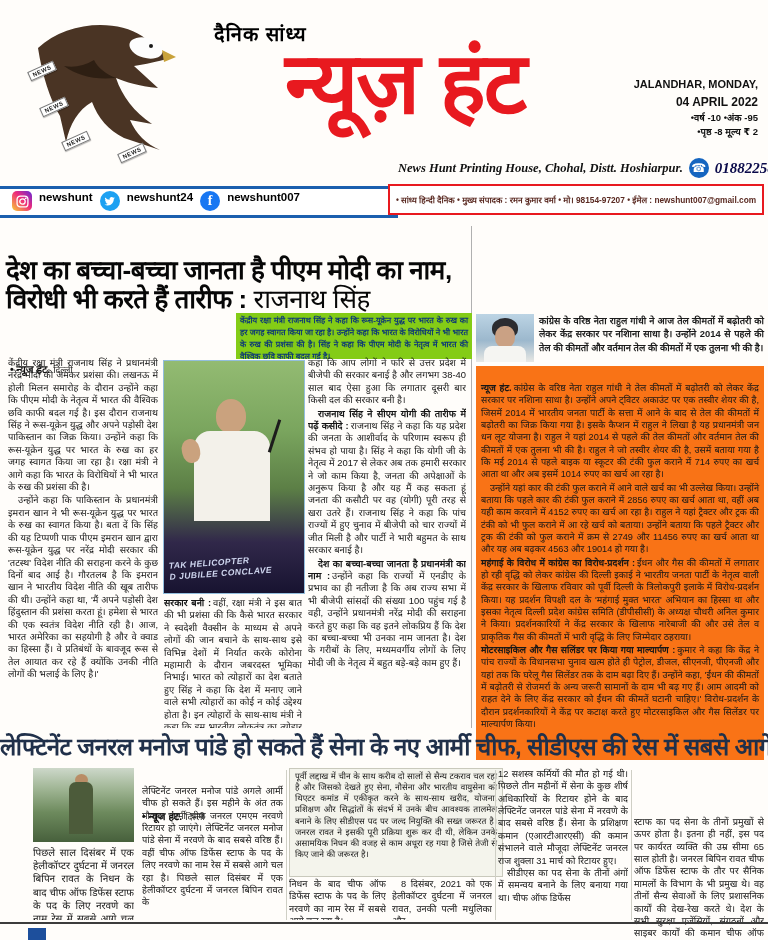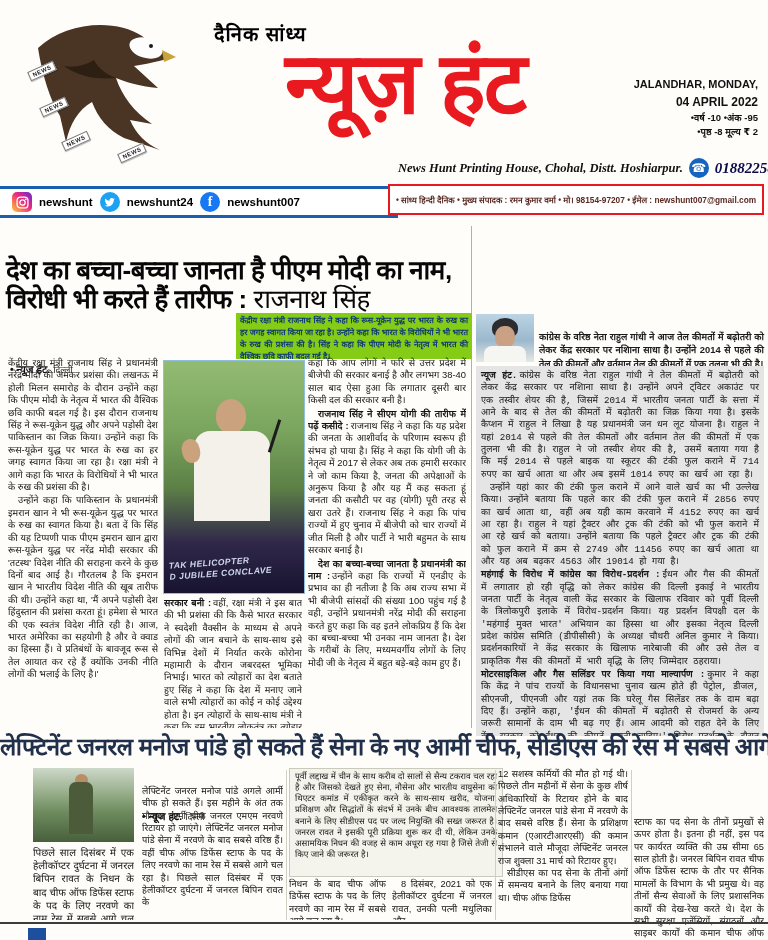--- a/index.html
+++ b/index.html
@@ -19,21 +19,21 @@
   .dateline .d1{font-size:11px;font-weight:800;}
   .dateline .d2{font-size:12px;font-weight:800;}
   .dateline .d3{font-size:9.5px;font-weight:700;}
   .address-row{left:398px;top:158px;width:364px;display:flex;align-items:center;gap:6px;
                font-family:"Liberation Serif","DejaVu Serif",serif;}
   .address-txt{font-style:italic;font-weight:700;font-size:12.5px;color:#111;white-space:nowrap;}
   .phone-badge{width:20px;height:20px;border-radius:50%;background:#1565c0;color:#fff;
                display:flex;align-items:center;justify-content:center;font-size:12px;flex:0 0 20px;}
   .phone-num{font-style:italic;font-weight:700;font-size:15px;color:#0a0a4a;}
   .social-strip{left:0;top:186px;width:386px;height:22px;border-top:3px solid #1b5fae;
-                border-bottom:3px solid #1b5fae;display:flex;align-items:center;gap:7px;
+                border-bottom:3px solid #1b5fae;display:flex;gap:7px;
                 padding:2px 0 2px 12px;background:#fff;}
   .soc-ico{width:20px;height:20px;border-radius:50%;display:flex;align-items:center;
            justify-content:center;flex:0 0 20px;}
   .ico-ig{background:linear-gradient(45deg,#f9ce34,#ee2a7b 55%,#6228d7);border-radius:5px;}
   .ico-tw{background:#1da1f2;}
   .ico-fb{background:#1877f2;color:#fff;font-weight:800;font-size:14px;
           font-family:"Liberation Serif",serif;}
   .soc-handle{font-size:11.5px;font-weight:800;color:#000;}
   .infobox{left:388px;top:184px;width:372px;height:27px;border:2px solid #e8191f;background:#fff;
            display:flex;align-items:center;justify-content:center;font-size:8.3px;color:#5a2a22;
@@ -80,23 +80,23 @@
 
   
   .oil-headbox{left:476px;top:224px;width:276px;height:84px;background:#ebf2dc;
                border:2px solid #8fae59;color:#2f551b;font-size:20.5px;font-weight:800;
                line-height:1.35;padding:1px 6px;overflow:hidden;}
   .oil-intro{left:476px;top:314px;width:288px;display:flex;gap:5px;}
   .rahul-photo{width:58px;height:48px;flex:0 0 58px;background:linear-gradient(180deg,#bcd4e4 0%,#9cb8cd 55%,#e8e8e4 100%);position:relative;overflow:hidden;}
   .rg-hair{position:absolute;left:16px;top:4px;width:26px;height:20px;border-radius:50% 50% 40% 40%;background:#2c2c30;}
   .rg-face{position:absolute;left:19px;top:12px;width:20px;height:22px;border-radius:45%;background:#caa184;}
   .rg-shirt{position:absolute;left:8px;top:32px;width:42px;height:16px;border-radius:8px 8px 0 0;background:#f5f5f2;}
-  .oil-intro-txt{font-size:9.4px;line-height:1.42;text-align:justify;font-weight:600;color:#1c1c1c;margin-top:16px;}
-  .oil-body{left:476px;top:366px;width:278px;height:362px;background:#e5e5e5;padding:4px 5px;
-            font-size:9.2px;line-height:1.34;text-align:justify;color:#171717;overflow:hidden;font-family:Liberation Mono, monospace;}
+  .oil-intro-txt{font-size:9.4px;line-height:1.42;text-align:justify;font-weight:600;color:#1c1c1c;}
+  .oil-body{left:476px;top:366px;width:278px;height:362px;background:#f97316;padding:16px 5px;
+            font-size:9.2px;line-height:1.34;text-align:justify;color:#171717;overflow:hidden;}
   .oil-body p{margin:0 0 1px 0;}
   .oil-body p.ind{text-indent:9px;}
   .oil-body b{margin-right:2px;}
 
   
   .army-headline{left:0;top:729px;width:768px;text-align:center;font-size:24px;font-weight:800;
                  color:#20304a;white-space:nowrap;letter-spacing:-.5px;}
   .army-byline{left:142px;top:765px;}
   .soldier-photo{left:33px;top:768px;width:101px;height:74px;position:absolute;
      background:linear-gradient(180deg,#cdd8ca 0%,#9db391 30%,#6d8a5d 60%,#47603c 100%);}

